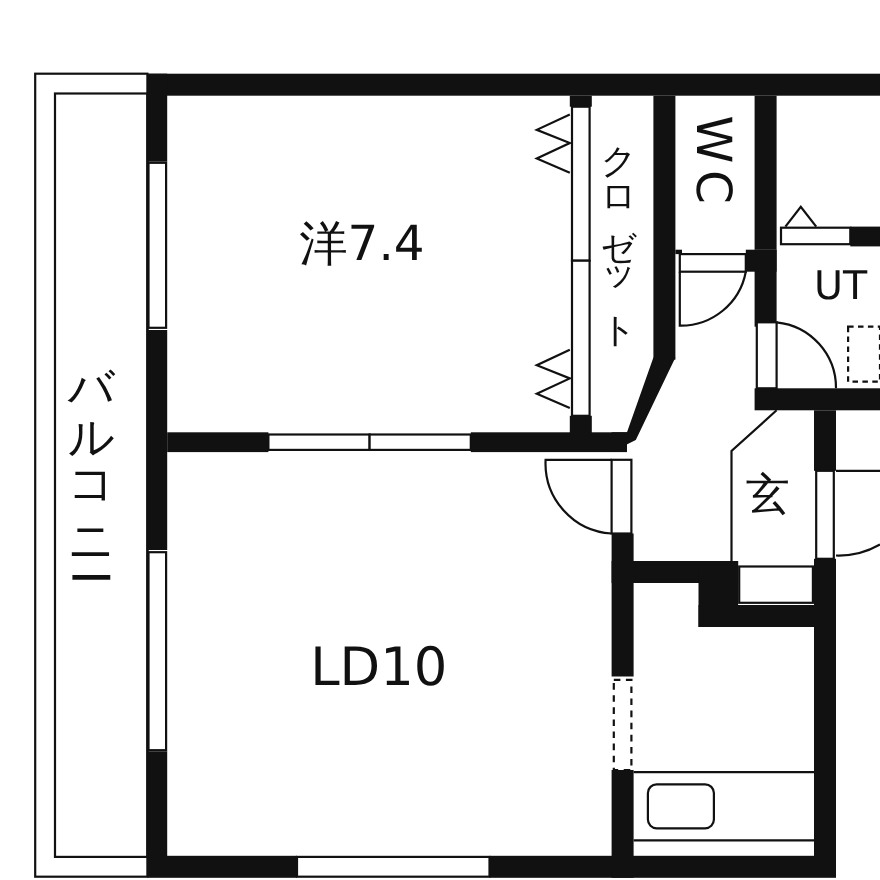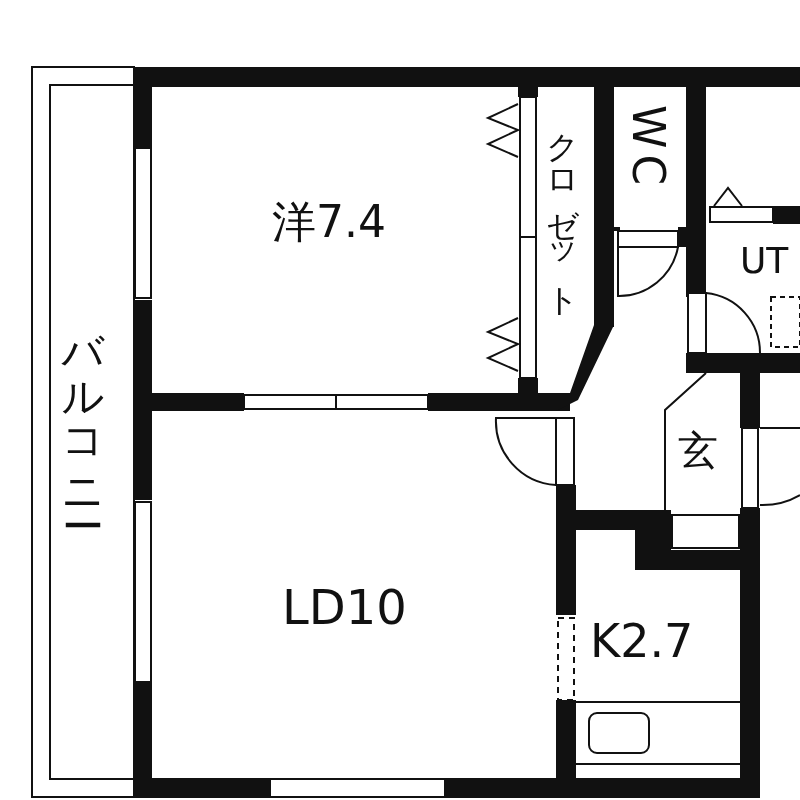--- a/index.html
+++ b/index.html
@@ -107,15 +107,14 @@
       <rect x="589" y="713" width="60" height="40" rx="8"></rect>
     </g>
   </svg>
 
   <div class="lbl" style="left:252px;top:200px;font-size:44px;margin-left:20px;">洋7.4</div>
   <div class="lbl vert" style="left:547px;top:110px;font-size:32px;">クロゼット</div>
   <div class="lbl vert" style="left:626px;top:105px;font-size:44px;letter-spacing:6px;">WC</div>
   <div class="lbl" style="left:740px;top:243px;font-size:36px;">UT</div>
   <div class="lbl" style="left:678px;top:430px;font-size:40px;">玄</div>
   <div class="lbl" style="left:282px;top:583px;font-size:48px;text-align:center;">LD10</div>
-  <div class="lbl" style="left:590px;top:618px;font-size:46px;">K2.7</div>
   <div class="lbl vert" style="left:62px;top:305px;font-size:42px;">バルコニー</div>
 </div>
 
 </body></html>

